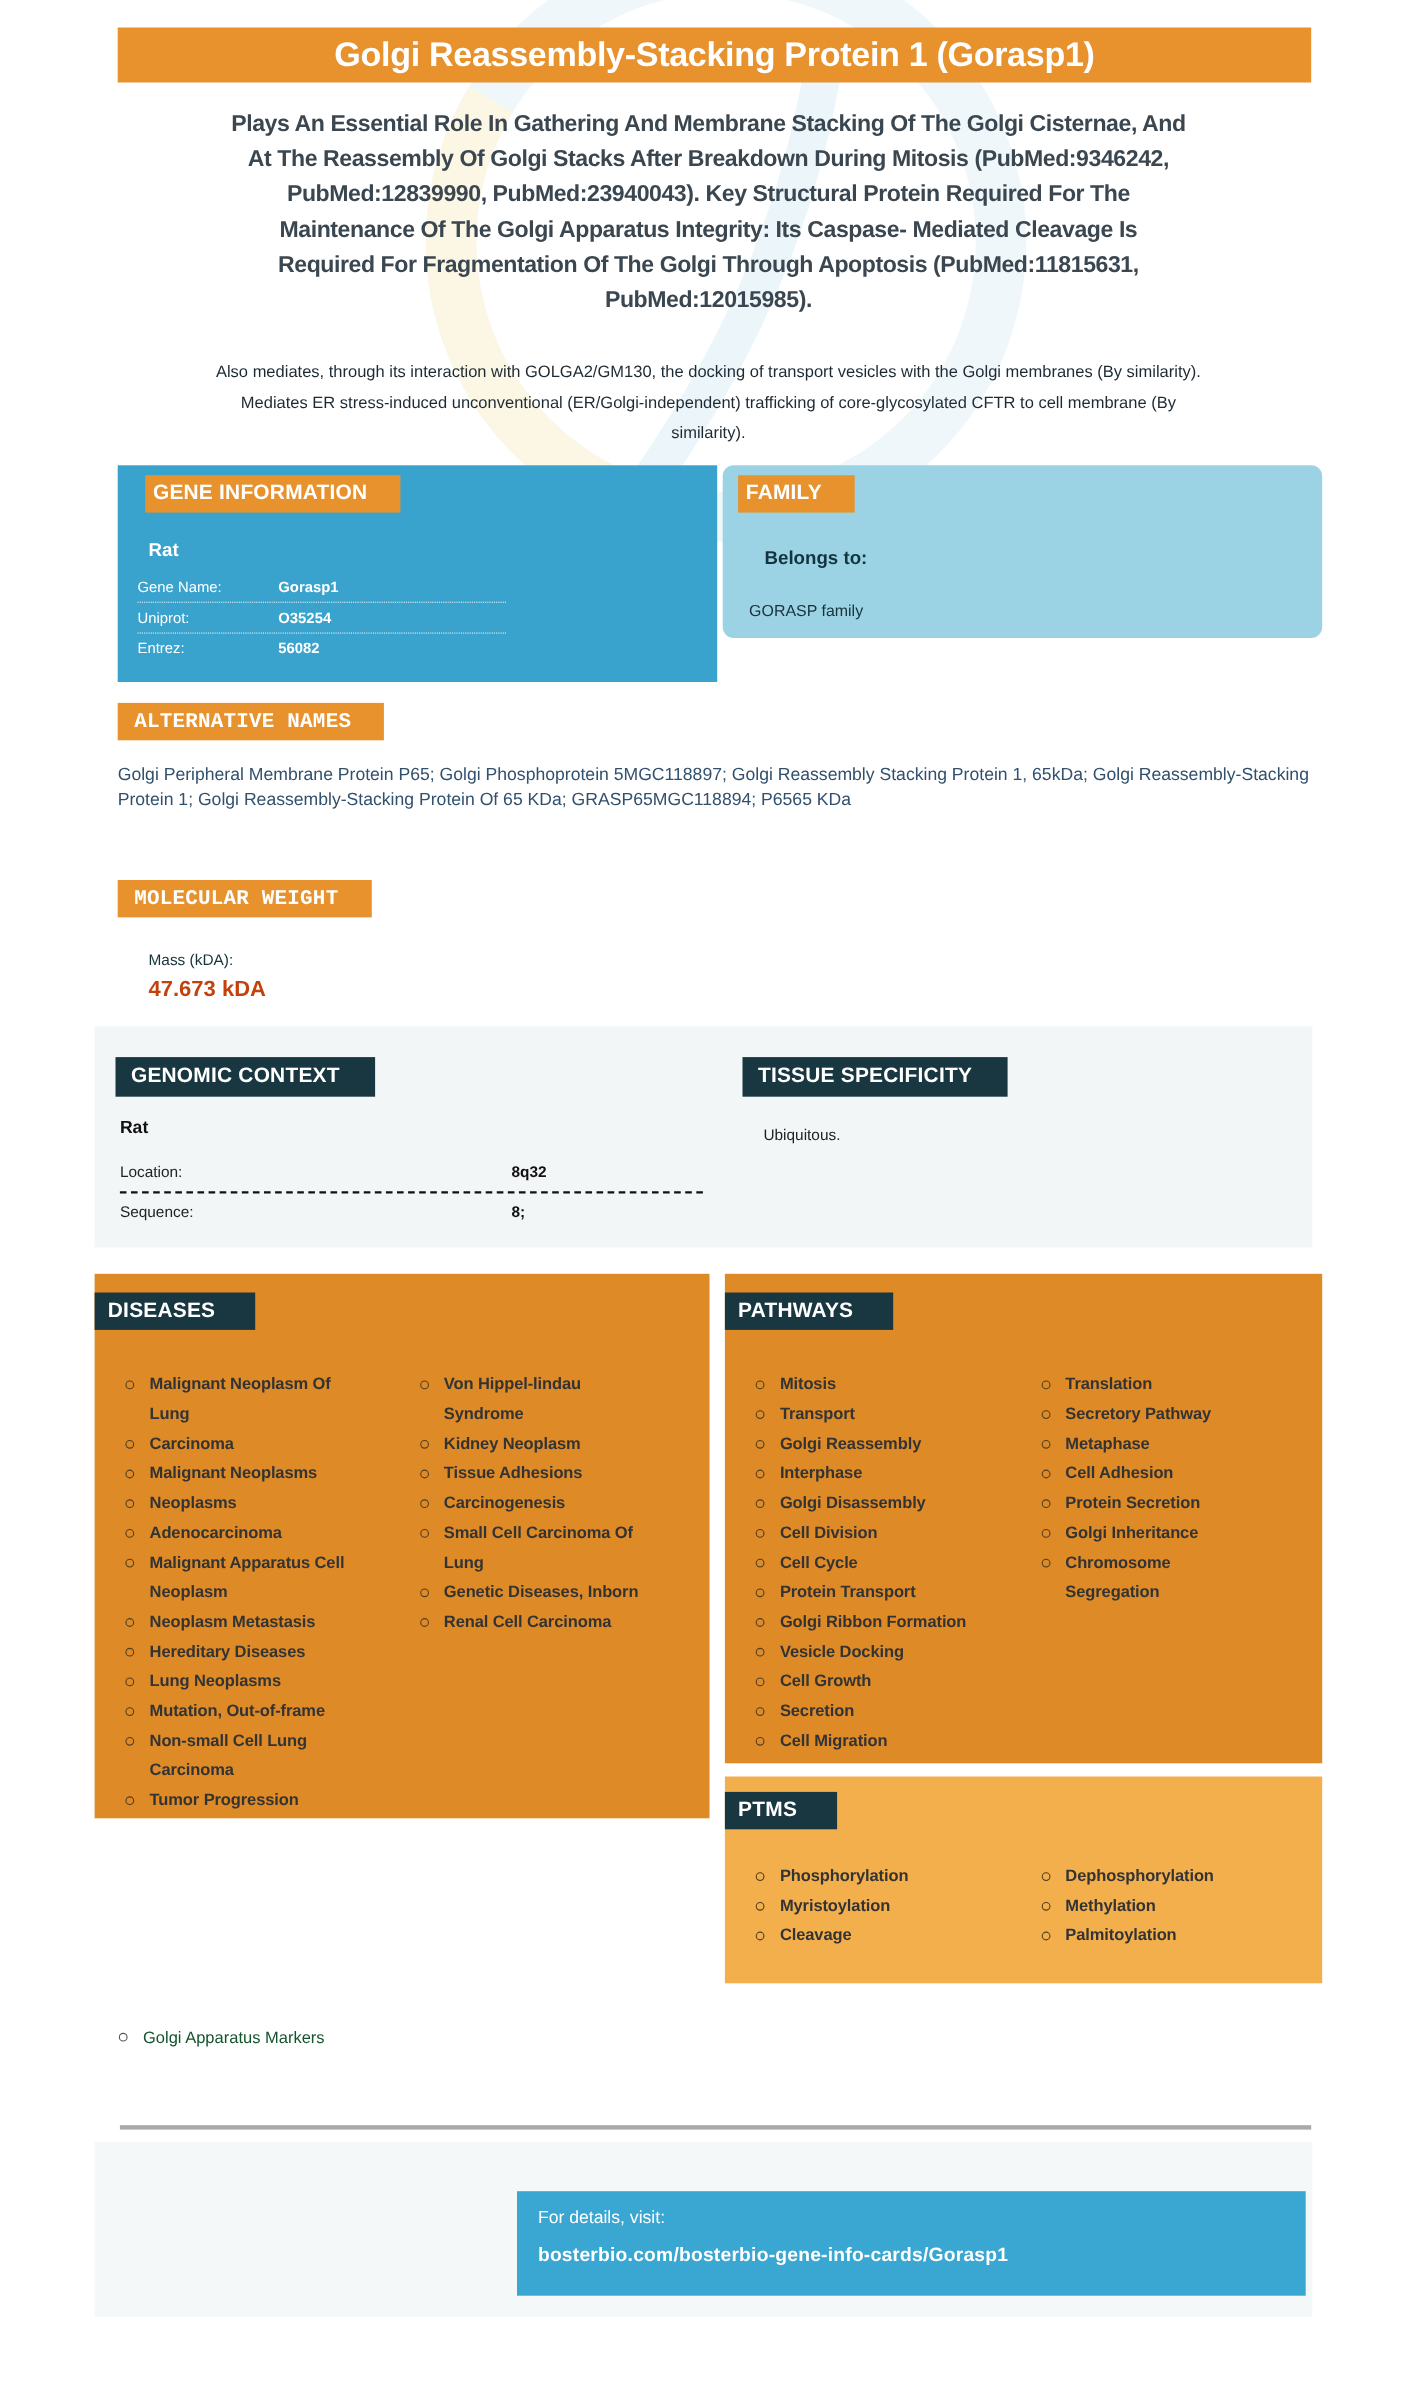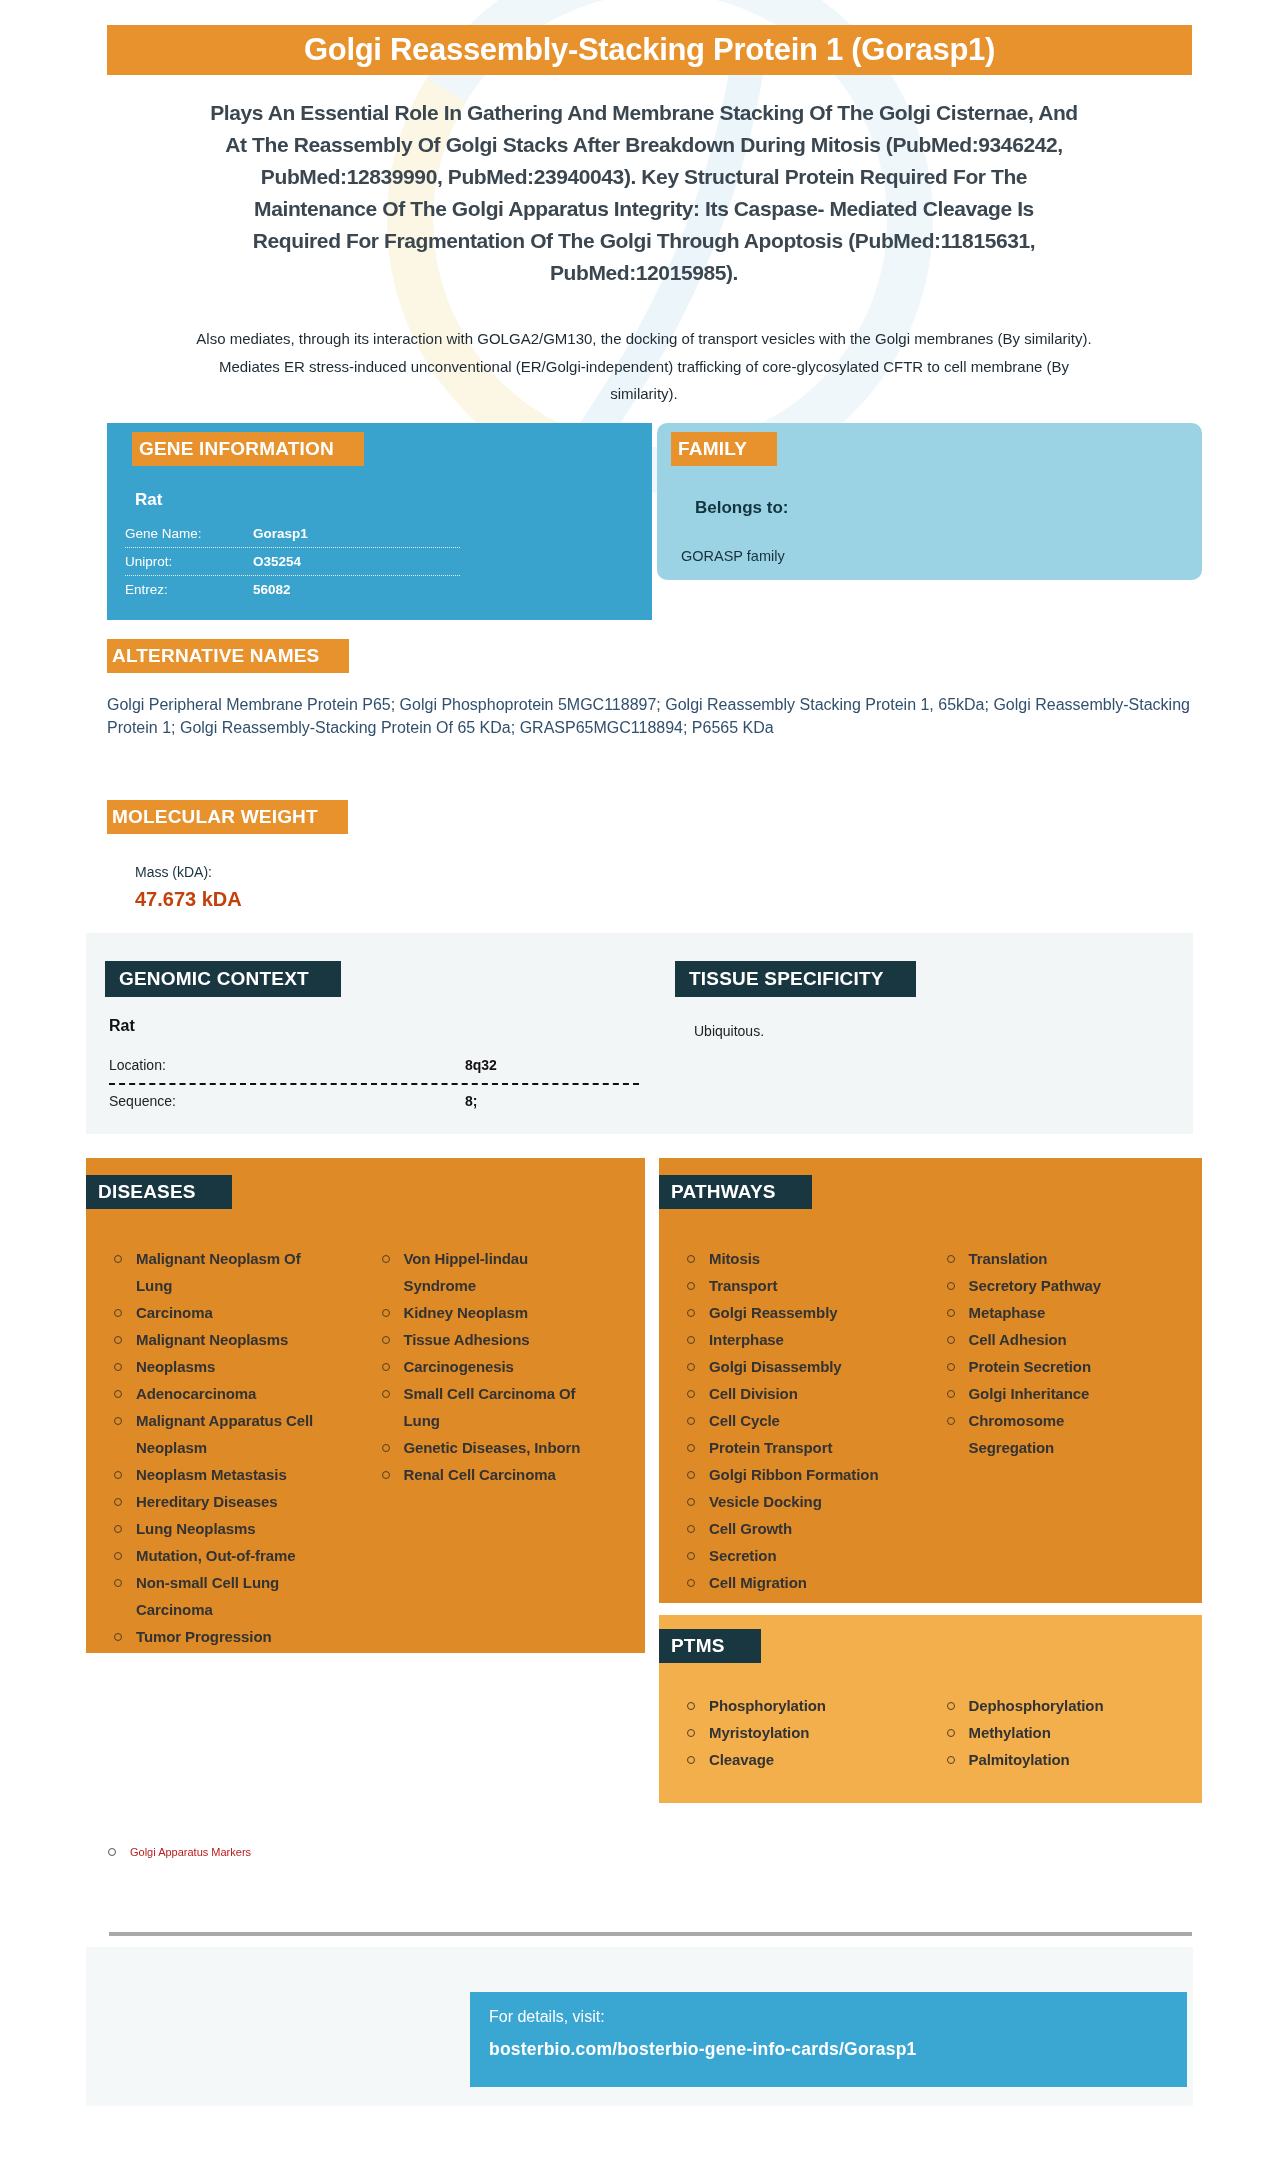--- a/index.html
+++ b/index.html
@@ -35,21 +35,21 @@
   .gene-box .kv-row { display:flex; padding:6px 0; border-bottom:1px dotted rgba(255,255,255,.85);
     color:#fff; font-size:13.5px; }
   .gene-box .kv-row:last-child { border-bottom:none; }
   .gene-box .kv-label { width:128px; }
   .gene-box .kv-value { font-weight:bold; }
   .belongs { margin:32px 0 0 38px; color:#12343f; font-weight:bold; font-size:17px; }
   .family-value { margin:30px 0 0 24px; color:#16323c; font-size:14.5px; }
 
   
   .section-header { display:inline-block; background:#E8922E; color:#fff; font-weight:bold;
-    font-size:19px; padding:6px 30px 6px 5px; letter-spacing:.2px; }
+    font-size:19px; padding:6px 30px 6px 15px; letter-spacing:.2px;font-family:Liberation Mono, monospace; }
   .alt-header { margin:19px 0 0 21px; }
   .alt-text { margin:20px 10px 0 21px; height:68px; font-size:16px; line-height:23px; color:#31506d; }
   .mw-header { margin:39px 0 0 21px; }
   .mass-label { margin:30px 0 0 49px; font-size:14px; color:#16323c; }
   .mass-value { margin:8px 0 0 49px; font-size:20px; font-weight:bold; color:#c2410c; }
 
   
   .gray-panel { margin:22px 9px 0 0; background:#F3F6F6; height:201px; box-sizing:border-box;
     padding:28px 0 0 19px; display:flex; }
   .teal-header { display:inline-block; background:#193740; color:#fff; font-weight:bold;
@@ -82,21 +82,21 @@
   .two-col-list li::before { content:""; position:absolute; left:4px; top:10px; width:6px; height:6px;
     border:1.5px solid #503f22; border-radius:50%; }
   .diseases-box ul.col1 li { padding-right:48px; }
   .diseases-box ul.col2 li { padding-right:62px; }
   .pathways-box ul.col2 li { padding-right:96px; }
 
   
   .research-header { display:inline-block; background:#4FABD9; color:#fff; font-weight:bold;
     font-size:20px; padding:6px 50px 6px 26px; margin-top:14px; letter-spacing:.2px; }
   .research-list { margin:36px 0 0 22px; list-style:none; }
-  .research-list li { position:relative; padding-left:22px; font-size:11px; line-height:27px; color:#b91c1c; }
+  .research-list li { position:relative; padding-left:22px; font-size:15px; line-height:27px; color:#14532d; }
   .research-list li::before { content:""; position:absolute; left:0; top:9px; width:6px; height:6px;
     border:1.5px solid #555; border-radius:50%; }
 
   
   .divider { margin:66px 10px 0 23px; height:4px; background:#A9A9A9; }
   .footer-panel { margin:11px 9px 0 0; background:#F5F8F9; height:159px; box-sizing:border-box;
     padding:45px 6px 0 0; }
   .footer-blue { margin-left:auto; width:717px; height:95px; box-sizing:border-box;
     background:#3AA6D2; padding:16px 10px 0 19px; color:#fff; }
   .visit { font-size:16px; }

